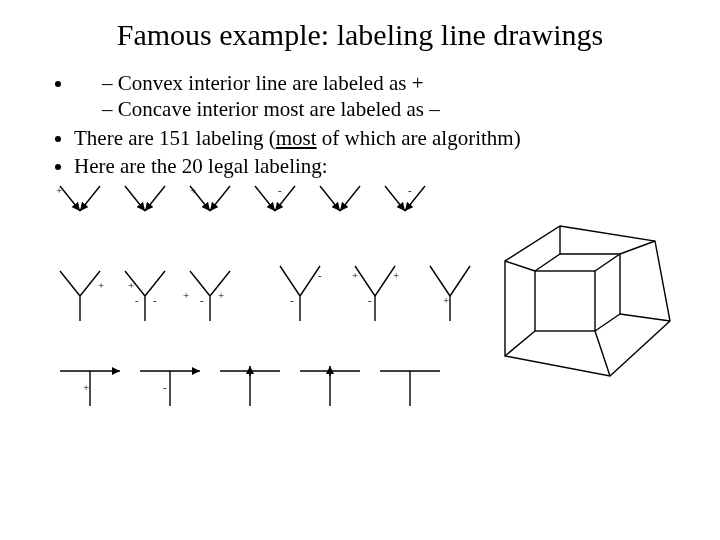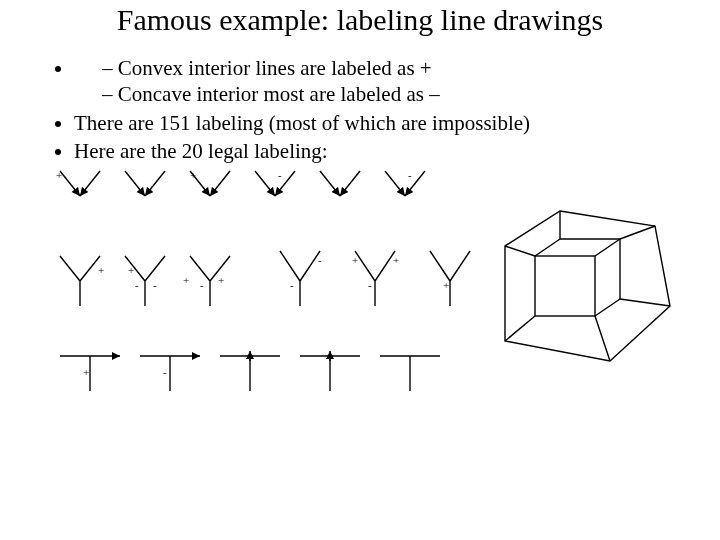--- a/index.html
+++ b/index.html
@@ -6,21 +6,21 @@
     margin: 0;
     padding: 0;
     width: 720px;
     height: 540px;
     font-family: "Times New Roman", Times, serif;
     color: #000;
     background: #fff;
     overflow: hidden;
   }
   .slide {
-    padding: 3px 40px 0 40px;
+    padding: 18px 40px 0 40px;
   }
   h1 {
     font-size: 30px;
     font-weight: normal;
     margin: 0 0 18px 0;
     text-align: center;
   }
   ul.top {
     margin: 0 0 0 10px;
     padding: 0 0 0 24px;
@@ -31,21 +31,21 @@
     margin-bottom: 2px;
   }
   ul.sub {
     list-style: none;
     margin: 0;
     padding: 0 0 0 28px;
   }
   ul.sub li::before {
     content: "– ";
   }
-  .underline { }
+  .underline { text-decoration: underline; }
   .diagrams {
     position: relative;
     width: 640px;
     height: 250px;
     margin-left: 10px;
   }
   .diagrams svg {
     position: absolute;
     top: 0; left: 0;
   }
@@ -57,26 +57,26 @@
 </style>
 </head>
 <body>
 
 <div class="slide">
   <h1>Famous example: labeling line drawings</h1>
 
   <ul class="top">
     <li>
       <ul class="sub">
-        <li>Convex interior lines are labeled as +</li>
+        <li>Convex interior line are labeled as +</li>
         <li>Concave interior most are labeled as –</li>
       </ul>
     </li>
     <li>
-      <span>There are 151 labeling (</span><span class="underline">most</span><span> of which are impossible)</span>
+      <span>There are 151 labeling (</span><span class="underline">most</span><span> of which are algorithm)</span>
     </li>
     <li>Here are the 20 legal labeling:</li>
   </ul>
 
   <div class="diagrams">
     <svg width="640" height="250">
       <defs>
         <marker id="ah" markerWidth="8" markerHeight="8" refX="6" refY="3" orient="auto">
           <path d="M0,0 L6,3 L0,6 Z" fill="#000"></path>
         </marker>

